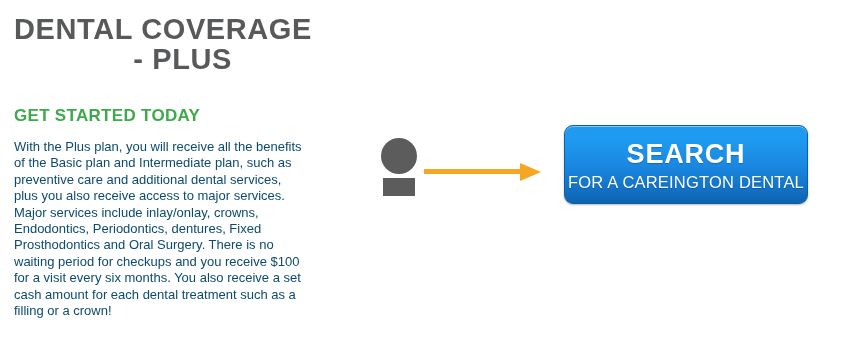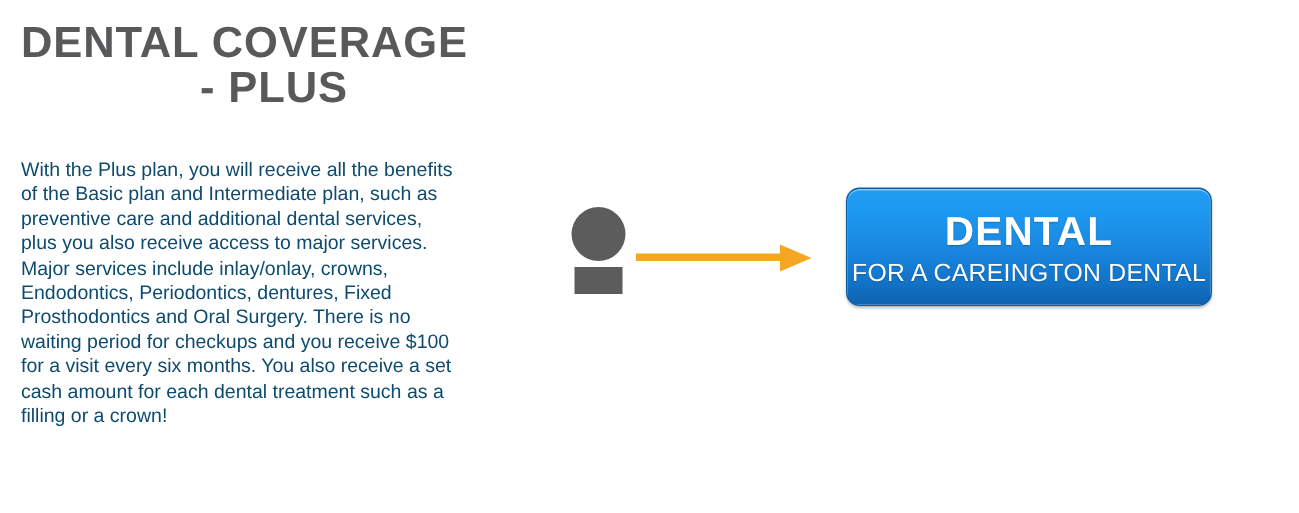--- a/index.html
+++ b/index.html
@@ -133,34 +133,35 @@
 </style>
 </head>
 <body>
 
 <div id="title-block">
   <span class="title-line" id="title-line-1">DENTAL COVERAGE</span>
   <span class="title-line" id="title-line-2">- PLUS</span>
 </div>
 
 <div id="left-column">
+  <h2 id="get-started-heading">GET STARTED TODAY</h2>
   <p id="body-paragraph">With the Plus plan, you will receive all the benefits of the Basic plan and Intermediate plan, such as preventive care and additional dental services, plus you also receive access to major services. Major services include inlay/onlay, crowns, Endodontics, Periodontics, dentures, Fixed Prosthodontics and Oral Surgery. There is no waiting period for checkups and you receive $100 for a visit every six months.  You also receive a set cash amount for each dental treatment such as a filling or a crown!</p>
 </div>
 
 <div id="person-icon">
   <svg width="50" height="58" viewBox="0 0 50 58" xmlns="http://www.w3.org/2000/svg">
     <circle cx="25" cy="18" r="18" fill="#5C5C5C"></circle>
     <path d="M9 40 H41 V58 H34 V46 H16 V58 H9 Z" fill="#5C5C5C"></path>
     <rect x="16" y="40" width="18" height="18" fill="#5C5C5C"></rect>
   </svg>
 </div>
 
 <div id="arrow-icon">
   <svg width="118" height="22" viewBox="0 0 118 22" xmlns="http://www.w3.org/2000/svg">
     <rect x="0" y="8" width="98" height="5" fill="#F5A623"></rect>
     <path d="M96 2 L117 11 L96 20 Z" fill="#F5A623"></path>
   </svg>
 </div>
 
 <div id="search-button" role="button" tabindex="0">
-  <span id="search-button-title">DENTAL</span>
+  <span id="search-button-title">SEARCH</span>
   <span id="search-button-subtitle">FOR A CAREINGTON DENTAL</span>
 </div>
 
 </body></html>

